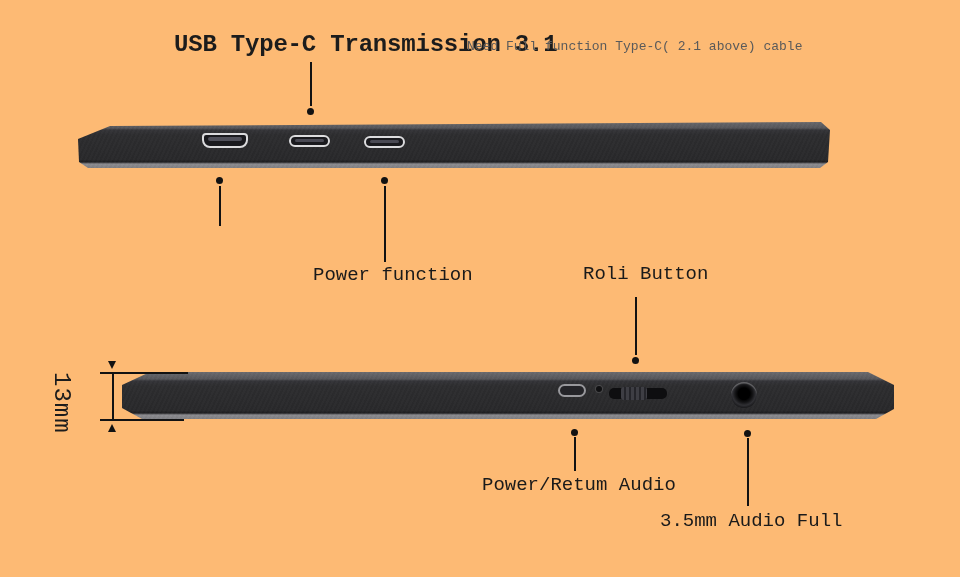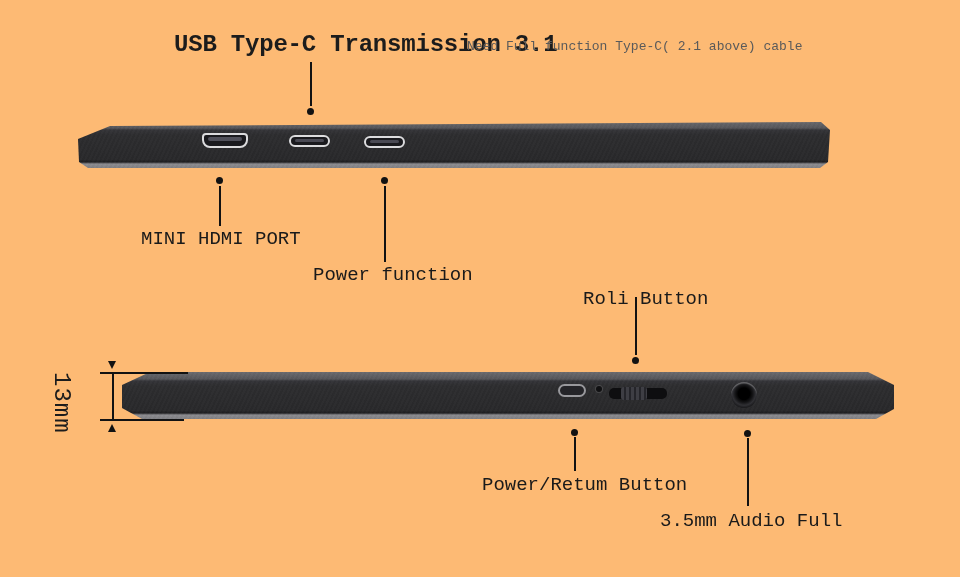--- a/index.html
+++ b/index.html
@@ -94,27 +94,26 @@
   </div>
   <div class="port port-usbc usbc-1">
     <span class="pins"></span>
   </div>
   <div class="port port-usbc usbc-2">
     <span class="pins"></span>
   </div>
 
   <div class="cdot" style="left:216px;top:177px;"></div>
   <div class="cline" style="left:219px;top:186px;height:40px;"></div>
-  <div class="abs callout-label nowrap" style="left:141px;top:228px;">MINI HDMI PORT</div>
 
   <div class="cdot" style="left:381px;top:177px;"></div>
   <div class="cline" style="left:384px;top:186px;height:76px;"></div>
   <div class="abs callout-label nowrap" style="left:313px;top:264px;">Power function</div>
 
-  <div class="abs callout-label nowrap" style="left:583px;top:288px;">Roli Button</div>
+  <div class="abs callout-label nowrap" style="left:583px;top:263px;">Roli Button</div>
   <div class="cline" style="left:635px;top:297px;height:58px;"></div>
   <div class="cdot" style="left:632px;top:357px;"></div>
 
   <div class="device device-bottom"></div>
   <div class="btn-pill"></div>
   <div class="led"></div>
   <div class="roller">
     <span class="wheel"></span>
   </div>
   <div class="jack">
@@ -123,19 +122,19 @@
 
   <div class="dim-label abs" style="left:48px;top:372px;">13mm</div>
   <div class="tri tri-down" style="left:108px;top:361px;"></div>
   <div class="dim-tick" style="left:100px;top:372px;width:88px;"></div>
   <div class="dim-vline" style="left:112px;top:372px;height:48px;"></div>
   <div class="dim-tick" style="left:100px;top:419px;width:84px;"></div>
   <div class="tri tri-up" style="left:108px;top:424px;"></div>
 
   <div class="cdot" style="left:571px;top:429px;"></div>
   <div class="cline" style="left:574px;top:437px;height:34px;"></div>
-  <div class="abs callout-label nowrap" style="left:482px;top:474px;">Power/Retum Button</div>
+  <div class="abs callout-label nowrap" style="left:482px;top:474px;">Power/Retum Audio</div>
 
   <div class="cdot" style="left:744px;top:430px;"></div>
   <div class="cline" style="left:747px;top:438px;height:68px;"></div>
   <div class="abs callout-label nowrap" style="left:660px;top:510px;">3.5mm Audio Full</div>
 
 </div>
 
 </body></html>

